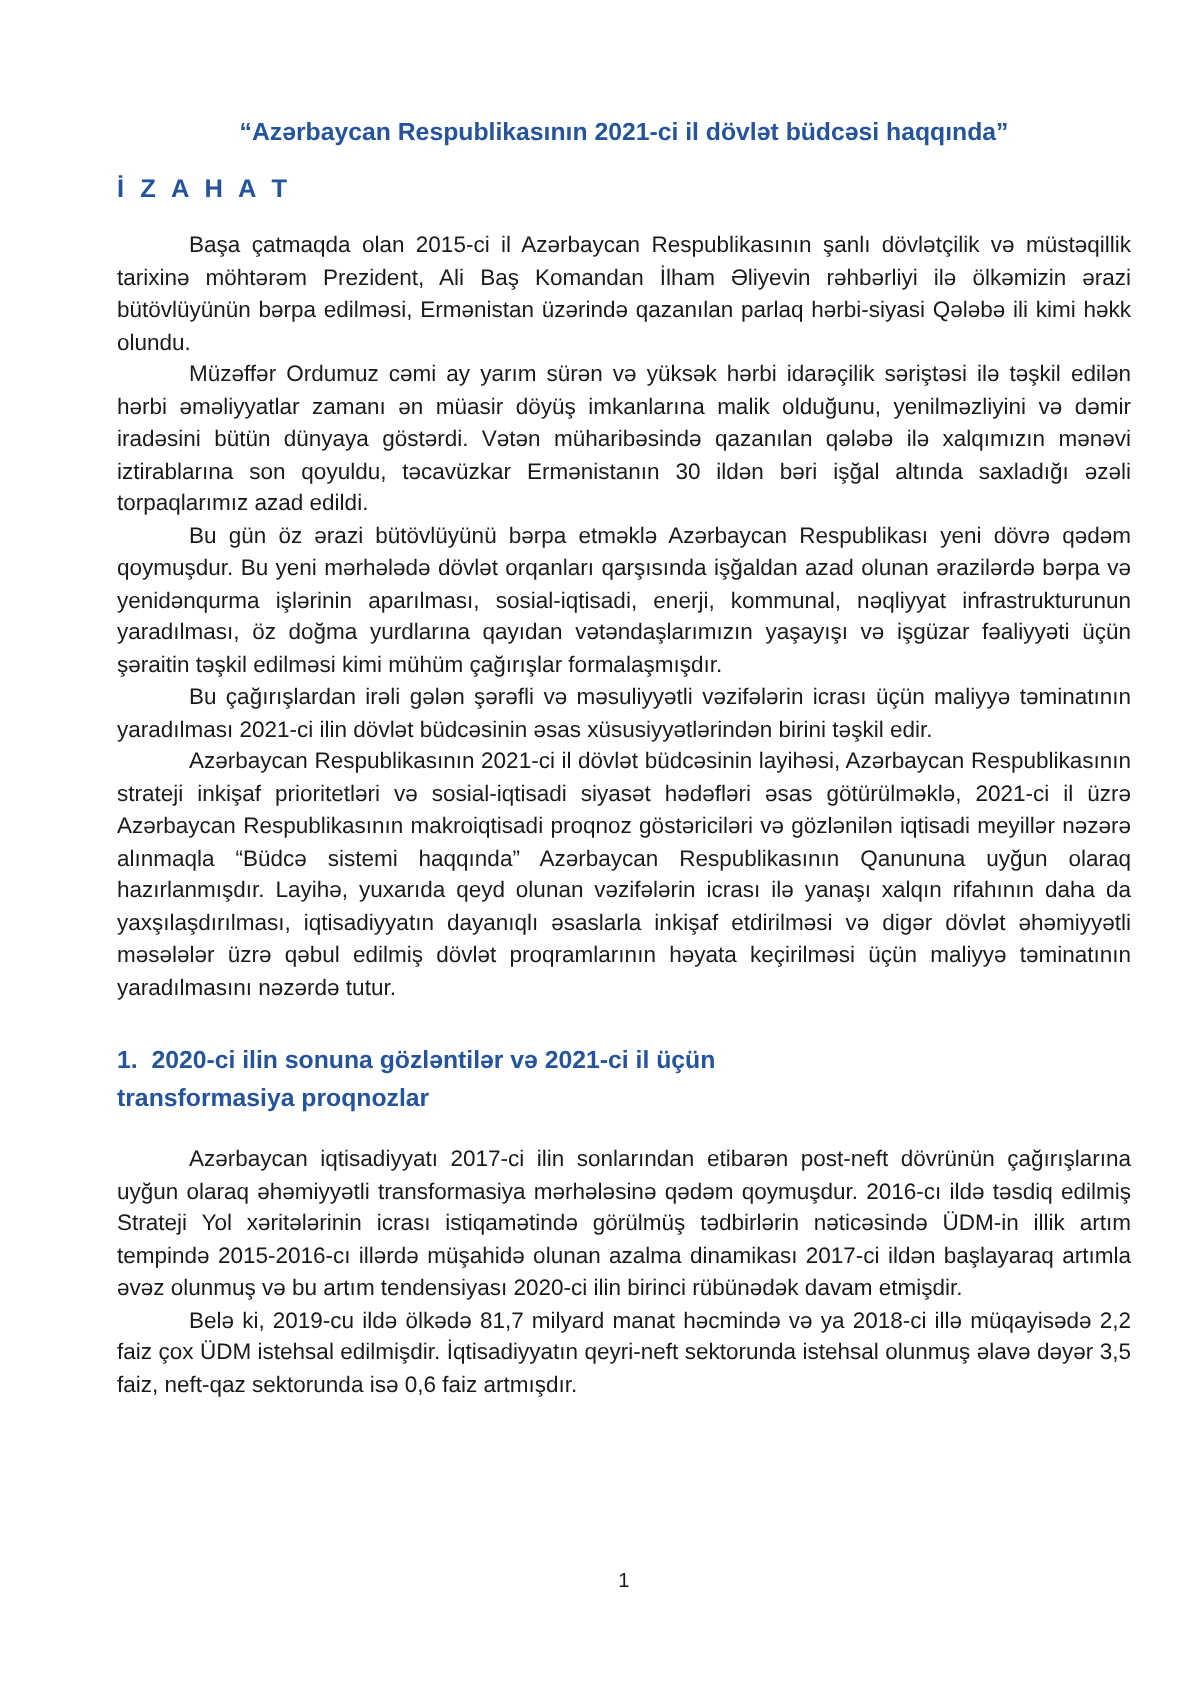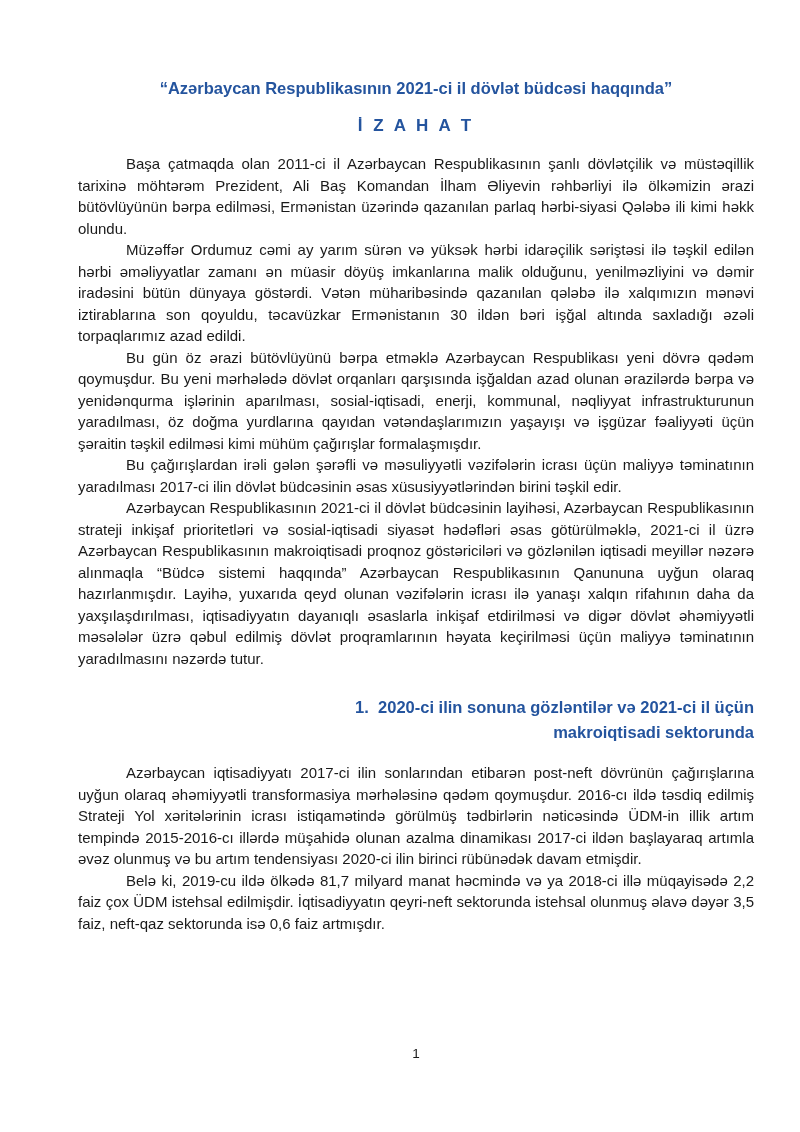--- a/index.html
+++ b/index.html
@@ -36,41 +36,41 @@
     line-height: 25px;
     text-align: center;
   }
   .doc-subtitle {
     margin-top: 14px;
     color: var(--heading-blue);
     font-weight: bold;
     font-size: 17px;
     line-height: 22px;
     letter-spacing: 3px;
-    text-align: center;
+    text-align: left;
   }
   .body-text {
     margin-top: 16px;
     color: var(--body-text);
     font-size: 15px;
     line-height: 21.5px;
     text-align: justify;
   }
   .body-text p {
     margin: 0;
     text-indent: 48px;
   }
   .section-heading {
     margin-top: 26px;
     margin-bottom: 17px;
     color: var(--heading-blue);
     font-weight: bold;
     font-size: 16.5px;
     line-height: 25px;
-    text-align: right;
+    text-align: left;
     text-indent: 0;
   }
   .page-number {
     position: absolute;
     left: 0;
     width: 800px;
     top: 1046px;
     text-align: center;
     color: var(--body-text);
     font-size: 13.5px;
@@ -83,29 +83,29 @@
 <div class="page">
   <div class="content">
 
     <div class="doc-title">
       <div>“Azərbaycan Respublikasının 2021-ci il dövlət büdcəsi haqqında”</div>
     </div>
 
     <div class="doc-subtitle">İ Z A H A T</div>
 
     <div class="body-text">
-      <p>Başa çatmaqda olan 2011-ci il Azərbaycan Respublikasının şanlı dövlətçilik və müstəqillik tarixinə möhtərəm Prezident, Ali Baş Komandan İlham Əliyevin rəhbərliyi ilə ölkəmizin ərazi bütövlüyünün bərpa edilməsi, Ermənistan üzərində qazanılan parlaq hərbi-siyasi Qələbə ili kimi həkk olundu.</p>
+      <p>Başa çatmaqda olan 2015-ci il Azərbaycan Respublikasının şanlı dövlətçilik və müstəqillik tarixinə möhtərəm Prezident, Ali Baş Komandan İlham Əliyevin rəhbərliyi ilə ölkəmizin ərazi bütövlüyünün bərpa edilməsi, Ermənistan üzərində qazanılan parlaq hərbi-siyasi Qələbə ili kimi həkk olundu.</p>
       <p>Müzəffər Ordumuz cəmi ay yarım sürən və yüksək hərbi idarəçilik səriştəsi ilə təşkil edilən hərbi əməliyyatlar zamanı ən müasir döyüş imkanlarına malik olduğunu, yenilməzliyini və dəmir iradəsini bütün dünyaya göstərdi. Vətən müharibəsində qazanılan qələbə ilə xalqımızın mənəvi iztirablarına son qoyuldu, təcavüzkar Ermənistanın 30 ildən bəri işğal altında saxladığı əzəli torpaqlarımız azad edildi.</p>
       <p>Bu gün öz ərazi bütövlüyünü bərpa etməklə Azərbaycan Respublikası yeni dövrə qədəm qoymuşdur. Bu yeni mərhələdə dövlət orqanları qarşısında işğaldan azad olunan ərazilərdə bərpa və yenidənqurma işlərinin aparılması, sosial-iqtisadi, enerji, kommunal, nəqliyyat infrastrukturunun yaradılması, öz doğma yurdlarına qayıdan vətəndaşlarımızın yaşayışı və işgüzar fəaliyyəti üçün şəraitin təşkil edilməsi kimi mühüm çağırışlar formalaşmışdır.</p>
-      <p>Bu çağırışlardan irəli gələn şərəfli və məsuliyyətli vəzifələrin icrası üçün maliyyə təminatının yaradılması 2017-ci ilin dövlət büdcəsinin əsas xüsusiyyətlərindən birini təşkil edir.</p>
+      <p>Bu çağırışlardan irəli gələn şərəfli və məsuliyyətli vəzifələrin icrası üçün maliyyə təminatının yaradılması 2021-ci ilin dövlət büdcəsinin əsas xüsusiyyətlərindən birini təşkil edir.</p>
       <p>Azərbaycan Respublikasının 2021-ci il dövlət büdcəsinin layihəsi, Azərbaycan Respublikasının strateji inkişaf prioritetləri və sosial-iqtisadi siyasət hədəfləri əsas götürülməklə, 2021-ci il üzrə Azərbaycan Respublikasının makroiqtisadi proqnoz göstəriciləri və gözlənilən iqtisadi meyillər nəzərə alınmaqla “Büdcə sistemi haqqında” Azərbaycan Respublikasının Qanununa uyğun olaraq hazırlanmışdır. Layihə, yuxarıda qeyd olunan vəzifələrin icrası ilə yanaşı xalqın rifahının daha da yaxşılaşdırılması, iqtisadiyyatın dayanıqlı əsaslarla inkişaf etdirilməsi və digər dövlət əhəmiyyətli məsələlər üzrə qəbul edilmiş dövlət proqramlarının həyata keçirilməsi üçün maliyyə təminatının yaradılmasını nəzərdə tutur.</p>
 
       <div class="section-heading">
         <div>1.&nbsp; 2020-ci ilin sonuna gözləntilər və 2021-ci il üçün</div>
-        <div>makroiqtisadi sektorunda</div>
+        <div>transformasiya proqnozlar</div>
       </div>
 
       <p>Azərbaycan iqtisadiyyatı 2017-ci ilin sonlarından etibarən post-neft dövrünün çağırışlarına uyğun olaraq əhəmiyyətli transformasiya mərhələsinə qədəm qoymuşdur. 2016-cı ildə təsdiq edilmiş Strateji Yol xəritələrinin icrası istiqamətində görülmüş tədbirlərin nəticəsində ÜDM-in illik artım tempində 2015-2016-cı illərdə müşahidə olunan azalma dinamikası 2017-ci ildən başlayaraq artımla əvəz olunmuş və bu artım tendensiyası 2020-ci ilin birinci rübünədək davam etmişdir.</p>
       <p>Belə ki, 2019-cu ildə ölkədə 81,7 milyard manat həcmində və ya 2018-ci illə müqayisədə 2,2 faiz çox ÜDM istehsal edilmişdir. İqtisadiyyatın qeyri-neft sektorunda istehsal olunmuş əlavə dəyər 3,5 faiz, neft-qaz sektorunda isə 0,6 faiz artmışdır.</p>
     </div>
 
   </div>
 
   <div class="page-number">1</div>
 </div>

